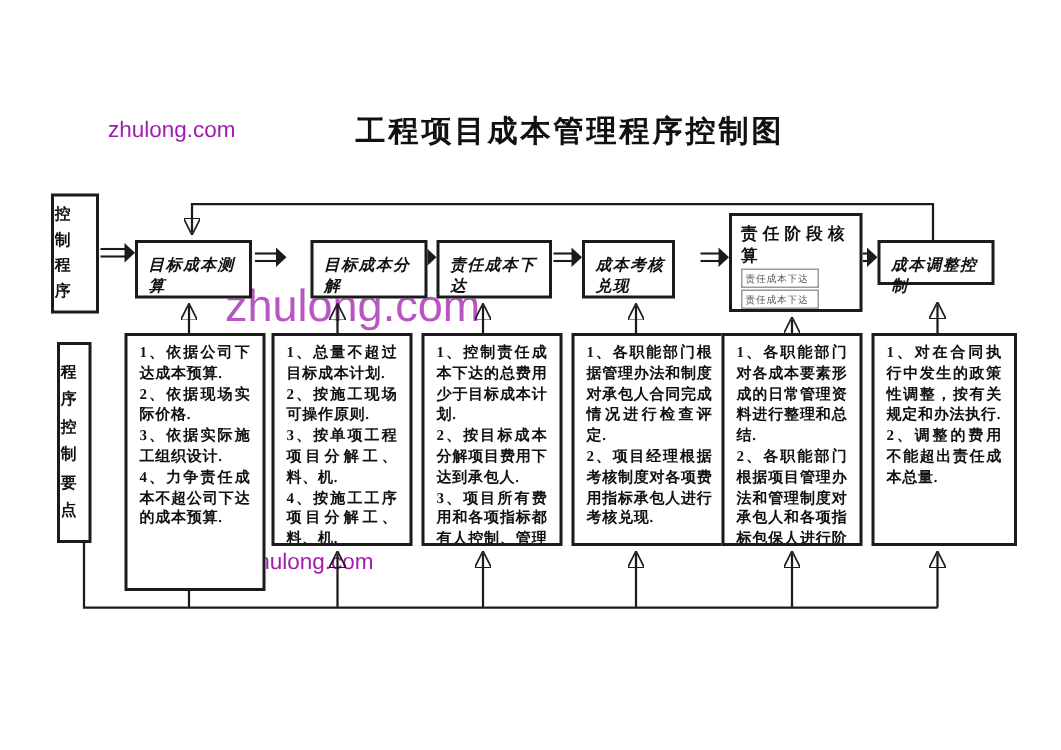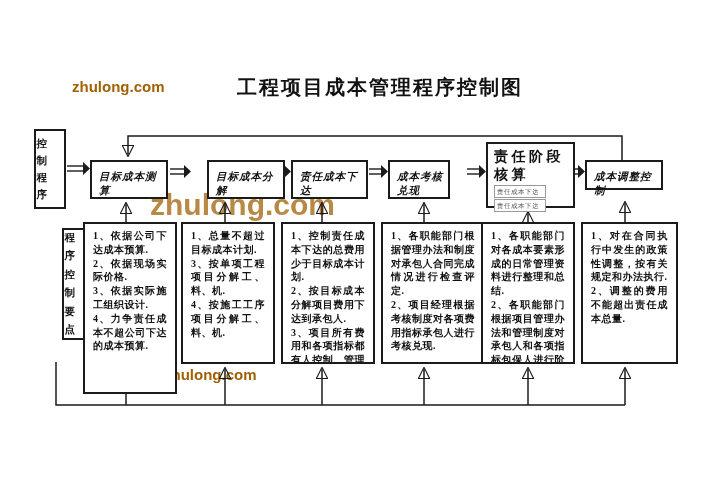--- a/index.html
+++ b/index.html
@@ -6,35 +6,35 @@
   #stage{
     position:relative;width:707px;height:500px;background:#ffffff;
     font-family:"Liberation Serif","DejaVu Serif",serif;
     overflow:hidden;color:#111;
   }
   .abs{position:absolute;}
   #title{
     left:50px;top:74px;width:660px;text-align:center;
     font-size:20px;font-weight:bold;letter-spacing:2px;color:#111;
   }
-  .wm{color:#a16207;font-weight:bold;font-family:"Liberation Sans",sans-serif;pointer-events:none;}
+  .wm{color:#a21caf;font-weight:normal;font-family:"Liberation Sans",sans-serif;pointer-events:none;}
   .box{
     position:absolute;border:2px solid #1b1b1b;background:#fff;box-sizing:border-box;
   }
   .vlabel{
     display:flex;align-items:center;justify-content:flex-start;
   }
   .vlabel span{
     display:inline-block;width:1.1em;font-size:10.5px;font-weight:bold;
     word-break:break-all;line-height:17px;text-align:center;
   }
   .vlabel.tall span{line-height:18.5px;}
   .flowbox{padding:8px 0 0 7px;font-size:10.5px;font-weight:bold;letter-spacing:1px;font-style:italic;}
   .stagebox{padding:4px 0 0 6px;}
-  .stage-title{font-size:14px;font-weight:bold;letter-spacing:3.5px;}
+  .stage-title{font-size:11px;font-weight:bold;letter-spacing:3.5px;}
   .stage-row{
     width:52px;height:13px;border:1px solid #999;box-sizing:border-box;
     font-size:6.5px;color:#555;padding:2px 0 0 2px;letter-spacing:0.5px;
     background:#fff;margin-top:1px;
   }
   .detailbox{
     padding:5px 8px 0 8px;font-size:10px;font-weight:bold;line-height:13.8px;
     text-align:justify;text-justify:inter-ideograph;letter-spacing:0.5px;
     overflow:hidden;
   }
@@ -105,21 +105,21 @@
     <g>
       <line x1="575" y1="169" x2="579" y2="169" stroke-width="1.4"></line>
       <line x1="575" y1="174" x2="579" y2="174" stroke-width="1.4"></line>
       <polygon points="578,165 578,178 585,171.5"></polygon>
     </g>
   </svg>
 
   <div class="box vlabel" style="left:34px;top:129px;width:32px;height:80px;">
     <span>控制程序</span>
   </div>
-  <div class="box vlabel tall" style="left:62px;top:228px;width:23px;height:112px;">
+  <div class="box vlabel tall" style="left:38px;top:228px;width:23px;height:134px;">
     <span>程序控制要点</span>
   </div>
 
   <div class="box flowbox" style="left:90px;top:160px;width:78px;height:39px;">
     <span>目标成本测算</span>
   </div>
   <div class="box flowbox" style="left:191px;top:160px;width:78px;height:39px;margin-left:16px;">
     <span>目标成本分解</span>
   </div>
   <div class="box flowbox" style="left:291px;top:160px;width:77px;height:39px;">
@@ -140,20 +140,21 @@
   </div>
 
   <div class="box detailbox" style="left:83px;top:222px;width:94px;height:172px;">
     <div>1、依据公司下达成本预算.</div>
     <div>2、依据现场实际价格.</div>
     <div>3、依据实际施工组织设计.</div>
     <div>4、力争责任成本不超公司下达的成本预算.</div>
   </div>
   <div class="box detailbox" style="left:181px;top:222px;width:94px;height:142px;">
     <div>1、总量不超过目标成本计划.</div>
+    <div>2、按施工现场可操作原则.</div>
     <div>3、按单项工程项目分解工、料、机.</div>
     <div>4、按施工工序项目分解工、料、机.</div>
   </div>
   <div class="box detailbox" style="left:281px;top:222px;width:94px;height:142px;">
     <div>1、控制责任成本下达的总费用少于目标成本计划.</div>
     <div>2、按目标成本分解项目费用下达到承包人.</div>
     <div>3、项目所有费用和各项指标都有人控制、管理和</div>
   </div>
   <div class="box detailbox" style="left:381px;top:222px;width:104px;height:142px;">
     <div>1、各职能部门根据管理办法和制度对承包人合同完成情况进行检查评定.</div>

